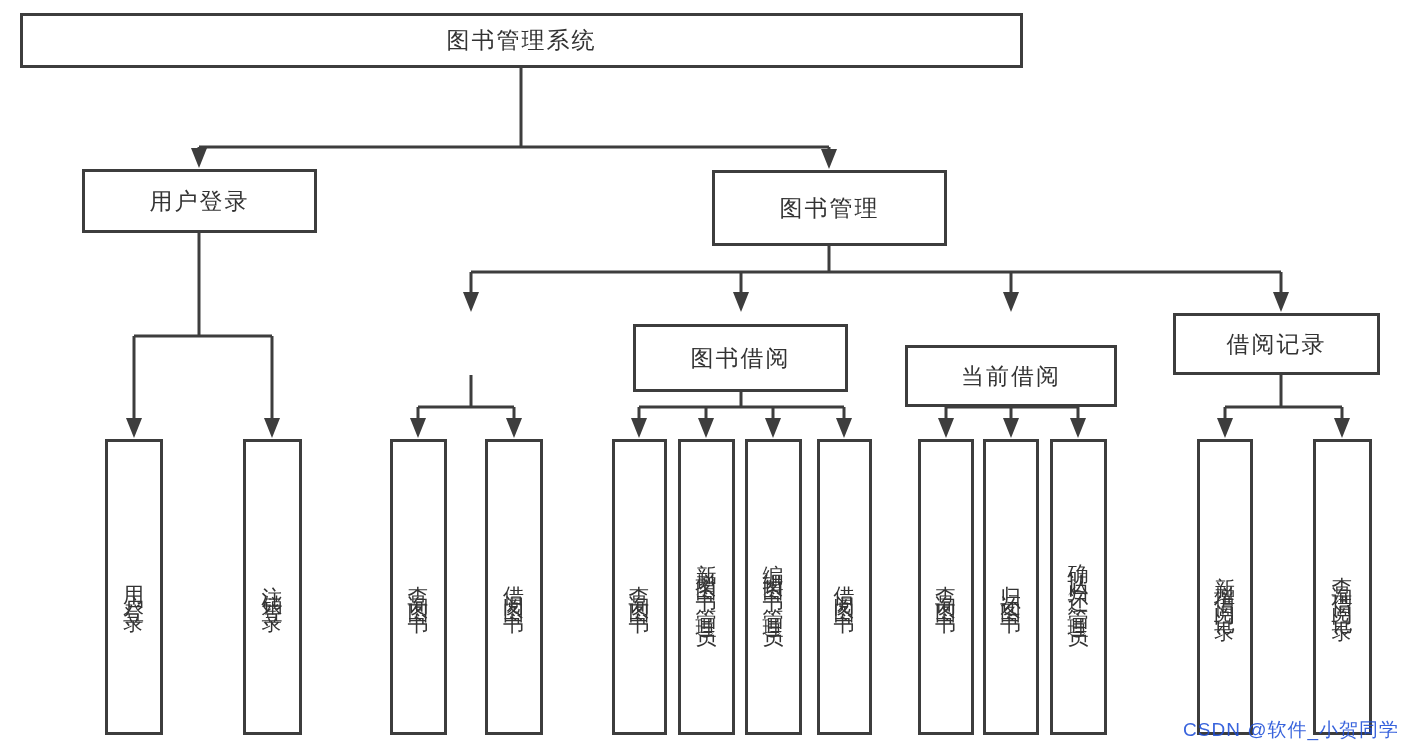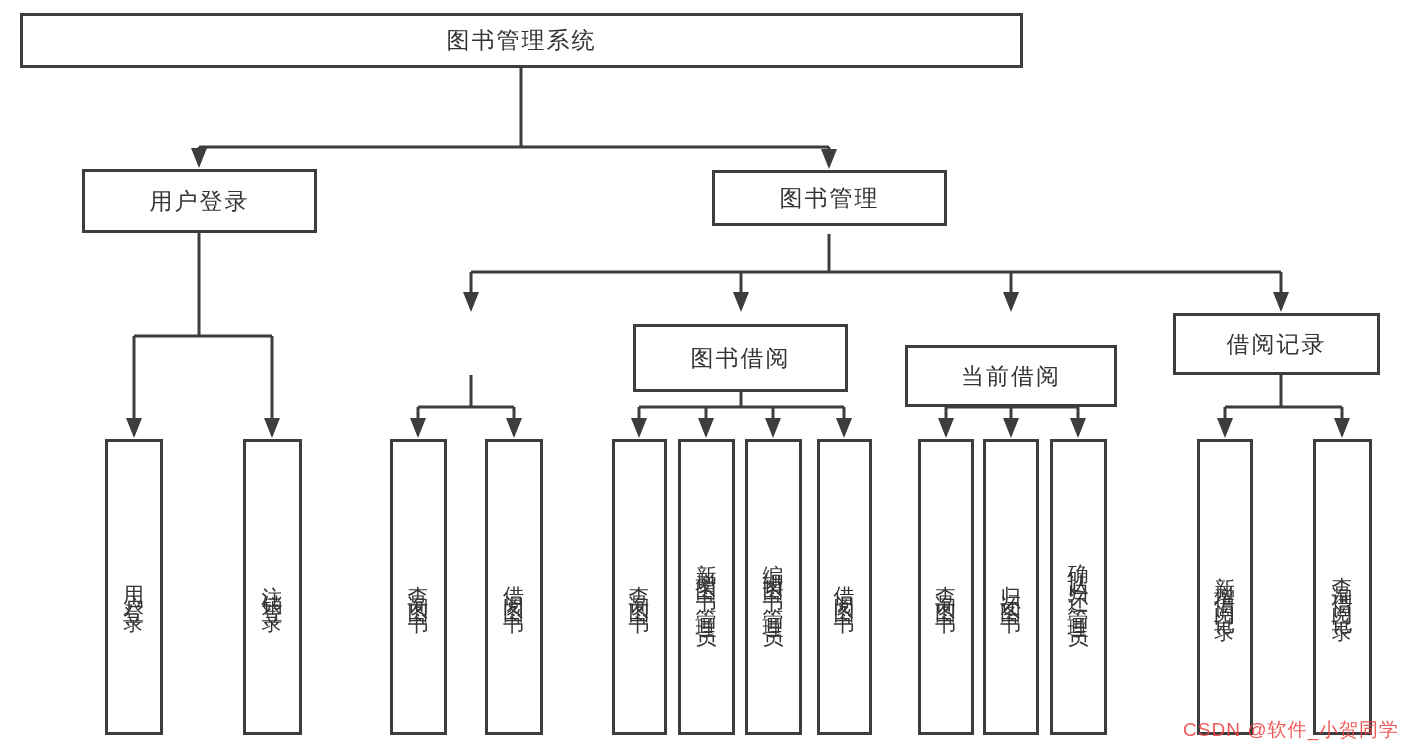--- a/index.html
+++ b/index.html
@@ -41,21 +41,21 @@
     text-orientation: mixed;
     letter-spacing: 9px;
     line-height: 1;
   }
   .watermark {
     position: absolute;
     right: 6px;
     bottom: 4px;
     font-size: 19px;
     letter-spacing: 1px;
-    color: #ef4444;
+    color: #1d4ed8;
     opacity: 0.88;
     z-index: 5;
     white-space: nowrap;
   }
 </style>
 </head>
 <body>
 
 <div class="canvas">
 
@@ -135,21 +135,21 @@
     </g>
   </svg>
 
   <div class="node h-node" style="left:20px;top:13px;width:1003px;height:55px;">
     <span>图书管理系统</span>
   </div>
 
   <div class="node h-node" style="left:82px;top:169px;width:235px;height:64px;">
     <span>用户登录</span>
   </div>
-  <div class="node h-node" style="left:712px;top:170px;width:235px;height:56px;">
+  <div class="node h-node" style="left:712px;top:170px;width:235px;height:76px;">
     <span>图书管理</span>
   </div>
 
   <div class="node h-node" style="left:633px;top:324px;width:215px;height:68px;">
     <span>图书借阅</span>
   </div>
   <div class="node h-node" style="left:905px;top:313px;width:212px;height:62px;margin-top:32px;">
     <span>当前借阅</span>
   </div>
   <div class="node h-node" style="left:1173px;top:313px;width:207px;height:62px;align-items:center;">

